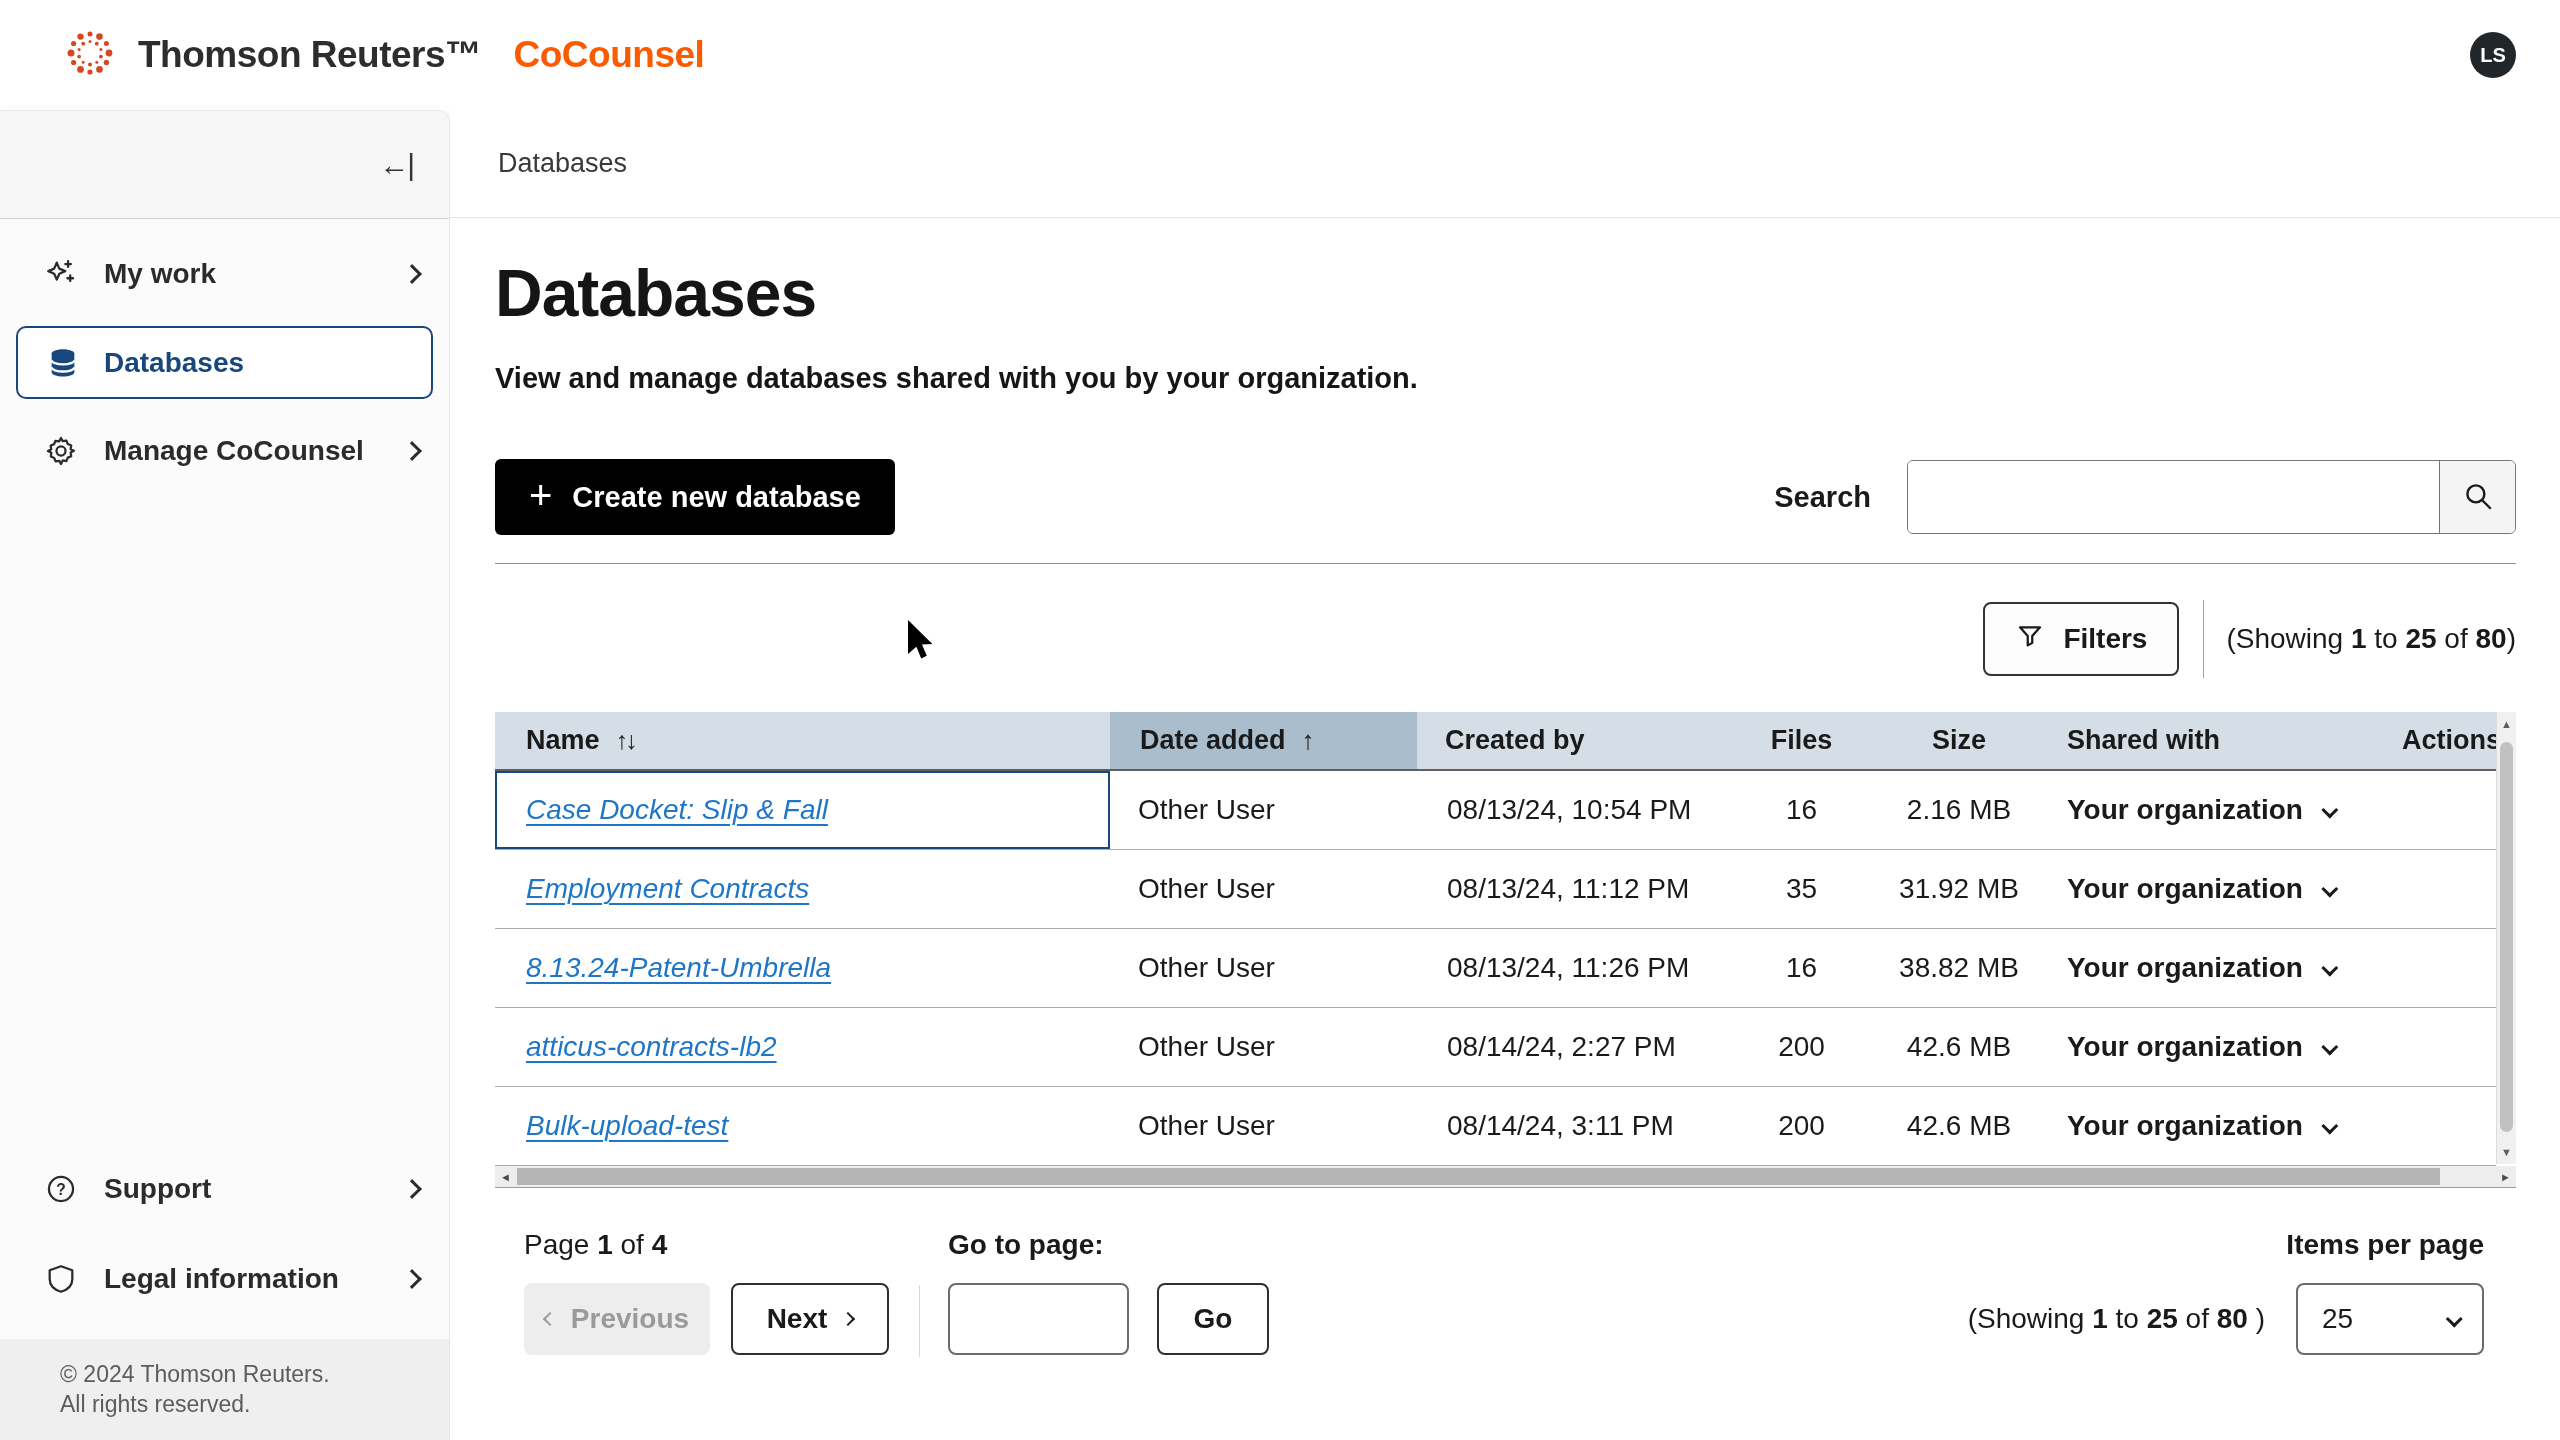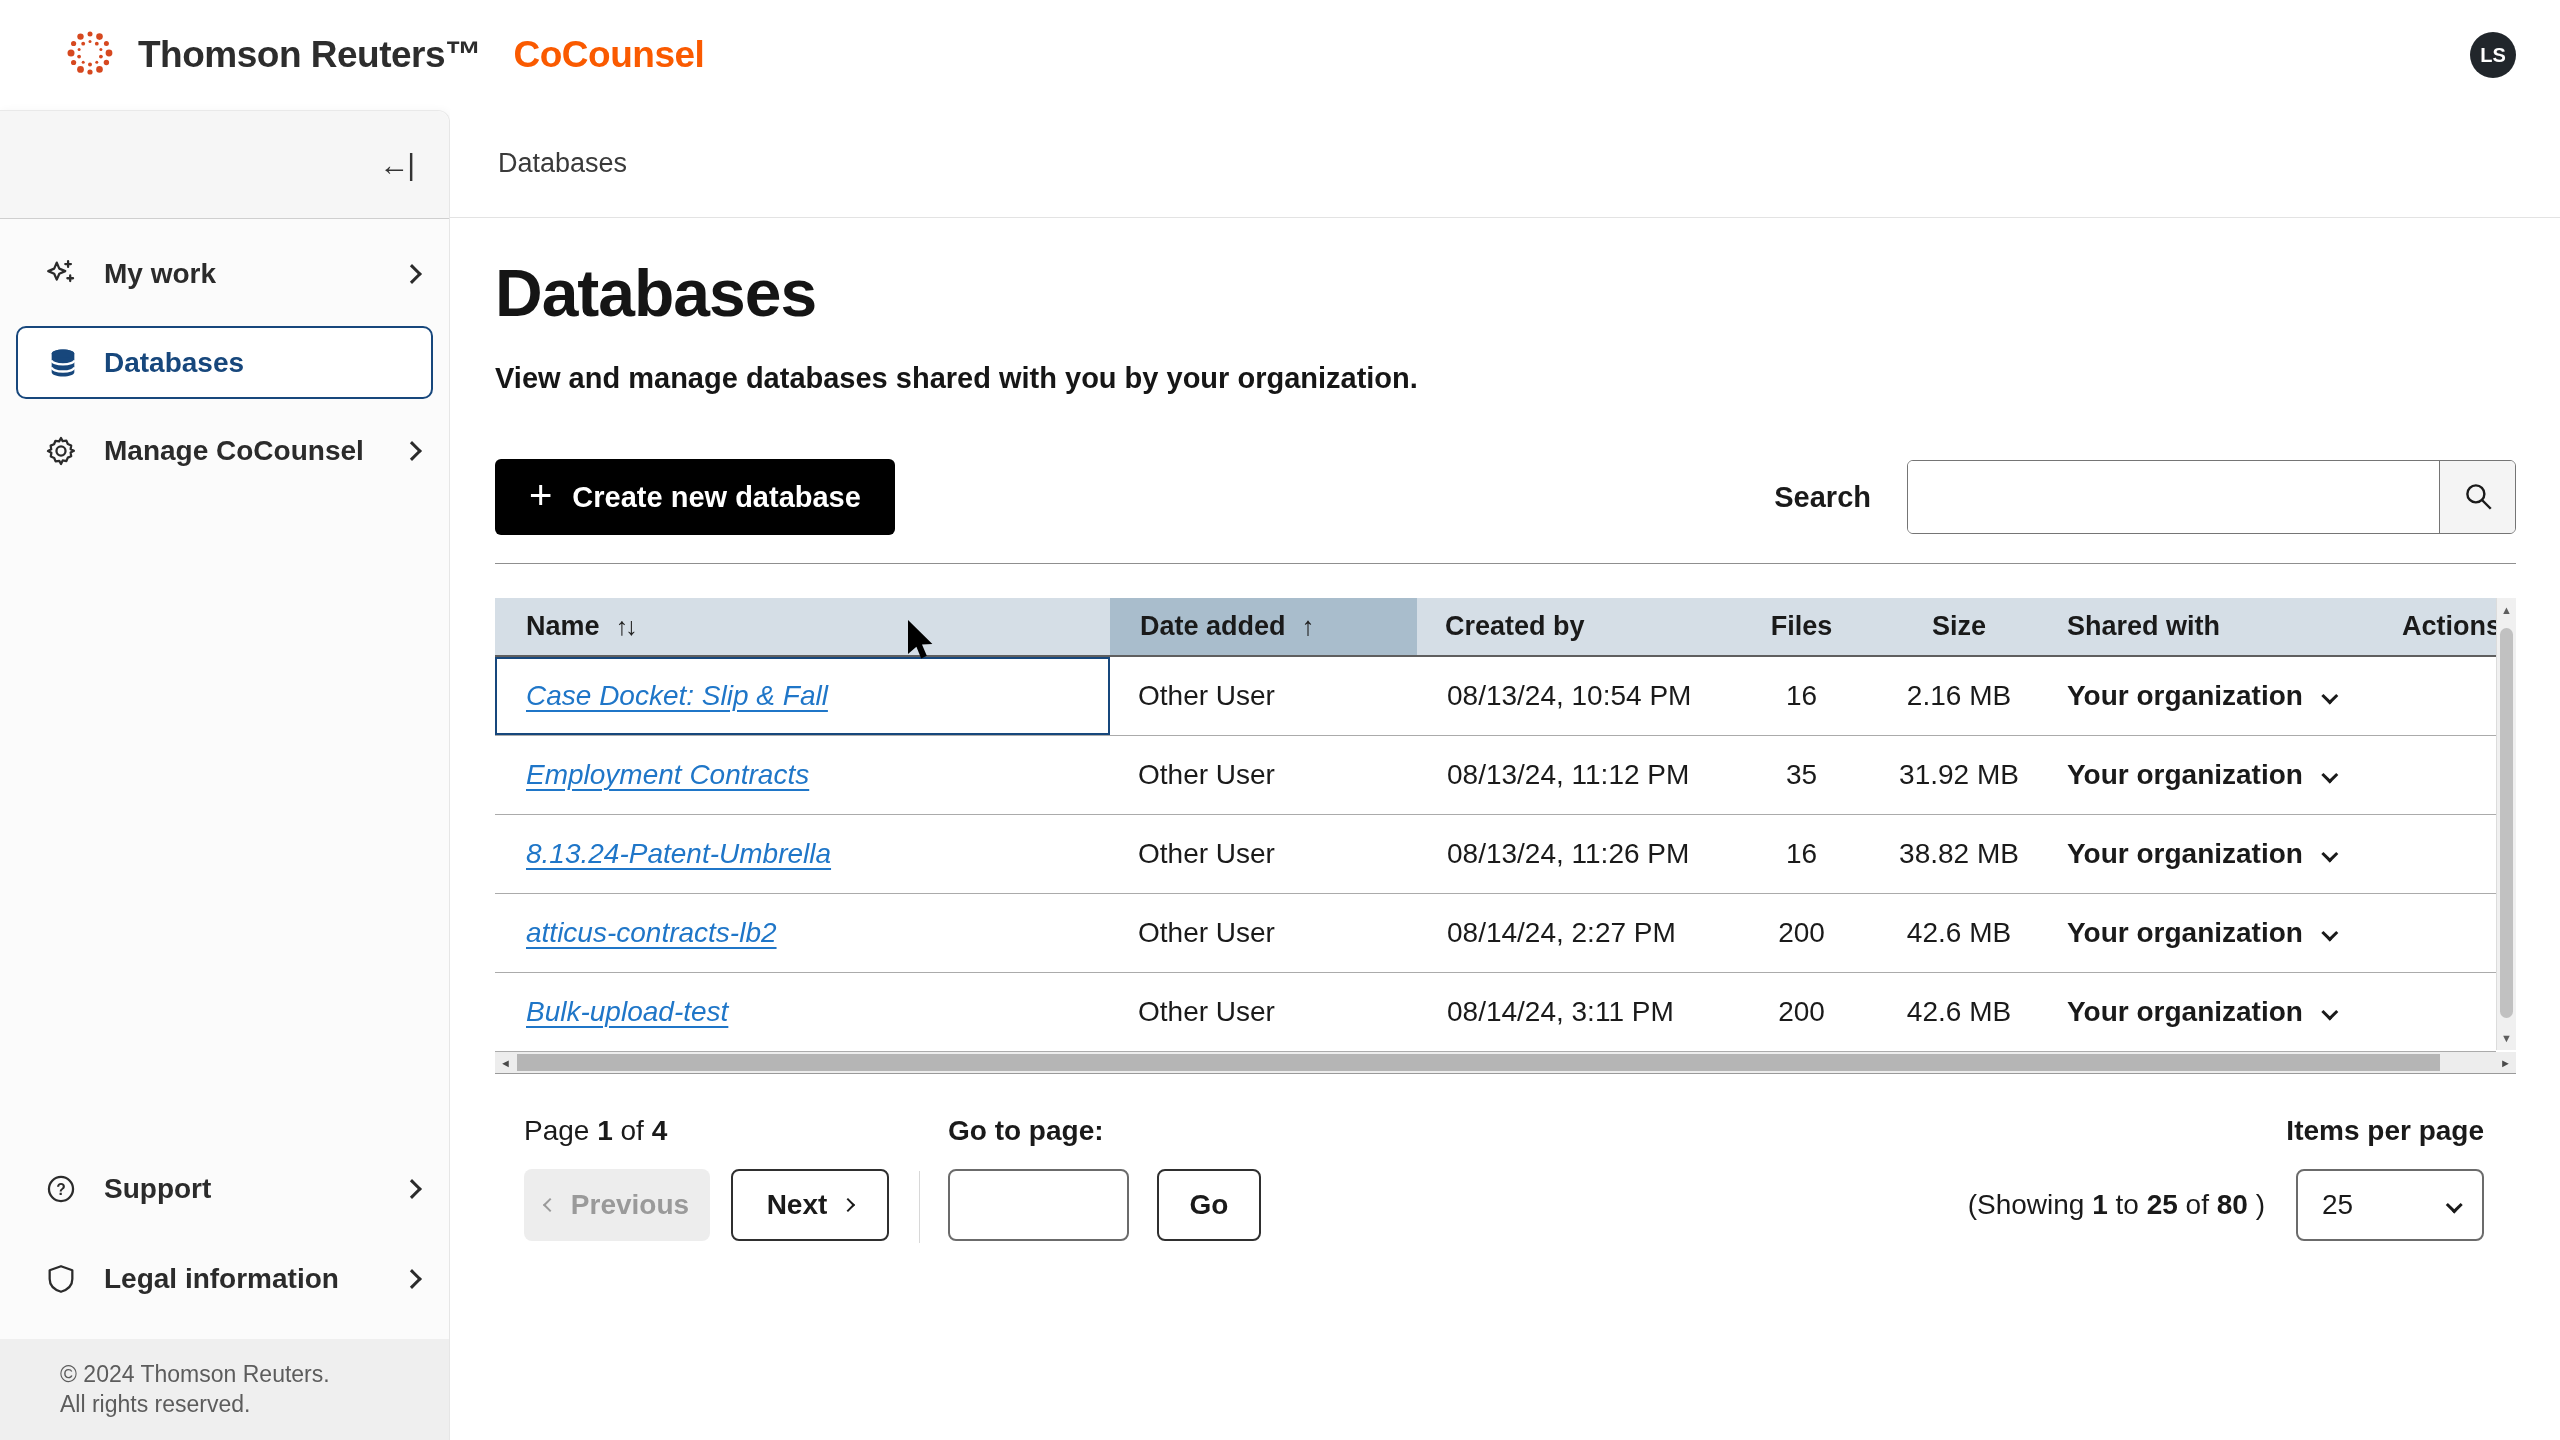--- a/index.html
+++ b/index.html
@@ -101,21 +101,21 @@
   .pagination { margin:41px 32px 0 29px; display:flex; align-items:flex-start; }
   .pg-col { display:flex; flex-direction:column; }
   .pg-label { font-size:28px; white-space:pre; }
   .pg-label b { font-weight:700; }
   .pg-label.bold { font-weight:700; }
   .pg-buttons { margin-top:22px; display:flex; align-items:center; }
   .btn { height:72px; border-radius:8px; font-size:28px; font-weight:600; font-family:"Liberation Sans",sans-serif;
     display:flex; align-items:center; justify-content:center; cursor:pointer; }
   .btn-prev { width:186px; background:#ededed; border:none; color:#9a9a9a; gap:16px; }
   .btn-next { width:158px; background:#fff; border:2px solid #2f2f2f; color:#1a1a1a; gap:16px; margin-left:21px; }
-  .btn-go { width:104px; background:#fff; border:2px solid #2f2f2f; color:#1a1a1a; margin-left:28px; }
+  .btn-go { width:112px; background:#fff; border:2px solid #2f2f2f; color:#1a1a1a; margin-left:28px; }
   .chev-sm { display:inline-block; width:10px; height:10px; border-top:2.5px solid currentColor; border-right:2.5px solid currentColor; }
   .chev-sm.left { transform:rotate(-135deg); }
   .chev-sm.rightp { transform:rotate(45deg); }
   .pg-divider { width:1px; height:72px; background:#d8d8d8; margin:56px 28px 0 30px; }
   .goto-input { margin-top:22px; width:181px; height:72px; border:2px solid #6b6b6b; border-radius:8px;
     font-size:28px; padding:0 18px; font-family:"Liberation Sans",sans-serif; outline:none; }
   .goto-row { display:flex; align-items:flex-end; }
   .pg-right { margin-left:auto; display:flex; flex-direction:column; align-items:flex-end; }
   .pg-right-row { margin-top:22px; display:flex; align-items:center; }
   .ipp-select { width:188px; height:72px; border:2px solid #6b6b6b; border-radius:8px; background:#fff;
@@ -254,20 +254,32 @@
                   <line x1="15" y1="15" x2="21" y2="21"></line>
               </svg>
             </span>
           </button>
         </div>
       </div>
     </div>
 
     <div class="section-divider"></div>
 
+    <div class="filters-row">
+      <button class="filters-btn">
+        <span>
+          <svg width="30" height="30" viewBox="0 0 24 24" fill="none" stroke="#1a1a1a" stroke-width="1.8" stroke-linejoin="round">
+            <path d="M4 5h16l-6.2 7v5.5l-3.6 2V12L4 5z"></path>
+          </svg>
+        </span>
+        <span>Filters</span>
+      </button>
+      <span class="v-sep"></span>
+      <span class="showing-text"><span>(Showing </span><b>1</b><span> to </span><b>25</b><span> of </span><b>80</b><span>)</span></span>
+    </div>
 
     <div class="table-wrap">
       <div class="tgrid thead">
         <div class="th th-name">
           <span>Name</span>
           <span class="sort-glyph">↑↓</span>
         </div>
         <div class="th th-date">
           <span>Date added</span>
           <span class="sort-asc">↑</span>

